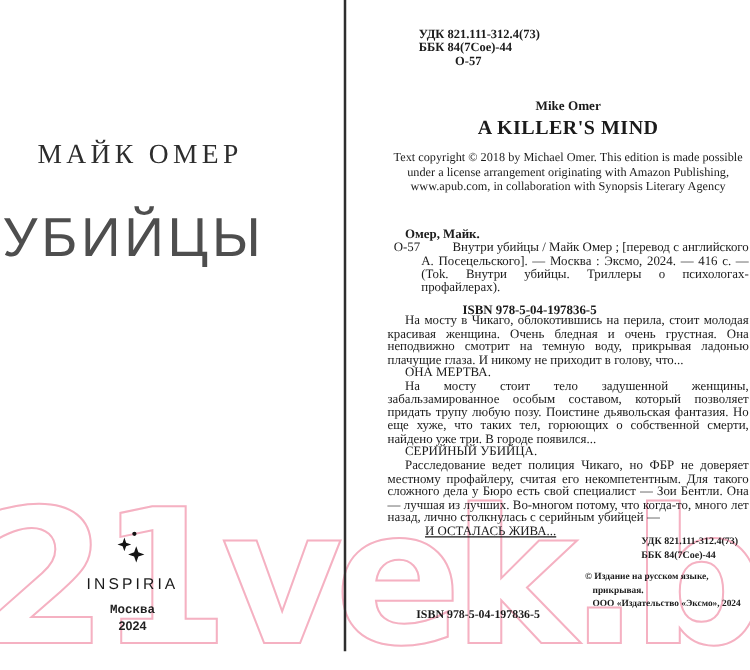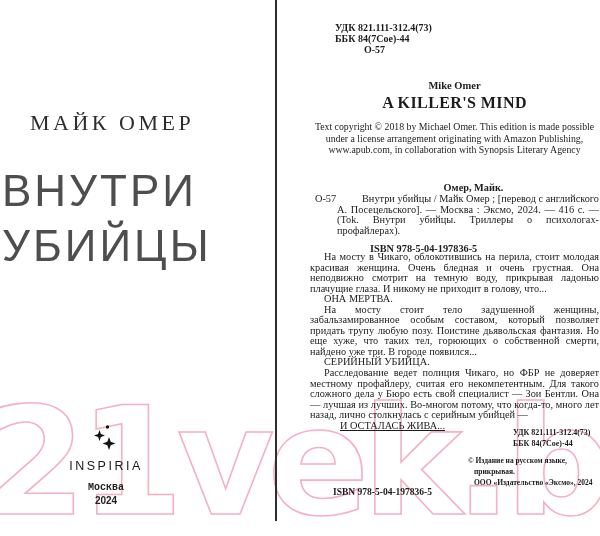--- a/index.html
+++ b/index.html
@@ -35,21 +35,21 @@
     white-space:nowrap;
   }
   .top-codes .code{padding-left:29px;}
   .orig-block{
     position:absolute;left:310px;top:80px;width:289px;text-align:center;
   }
   .orig-block .o-author{font-size:10.5px;font-weight:bold;}
   .orig-block .o-title{font-size:16px;font-weight:bold;letter-spacing:.4px;margin-top:3px;}
   .orig-block .o-license{font-size:9.8px;line-height:11.6px;margin-top:9px;padding:0 4px;}
   .bib-block{position:absolute;left:310px;top:183px;width:289px;font-size:10.3px;line-height:10.8px;}
-  .bib-block .bib-heading{font-weight:bold;margin-left:38px;text-align:center;}
+  .bib-block .bib-heading{font-weight:bold;margin-left:14px;}
   .bib-entry{position:relative;}
   .bib-entry .bib-code{position:absolute;left:5px;top:0;}
   .bib-entry .bib-text{margin-left:27px;text-indent:25px;text-align:justify;}
   .bib-entry .bib-isbn{margin-left:60px;margin-top:7px;font-weight:bold;}
   .annotation{
     position:absolute;left:310px;top:252px;width:289px;
     font-size:10.3px;line-height:10.55px;text-align:justify;
   }
   .annotation p{margin:0;text-indent:14px;}
   .annotation p.last-line{text-indent:30px;text-align:left;text-decoration:underline;}
@@ -75,21 +75,20 @@
   <svg class="watermark" width="600" height="143" viewBox="0 0 600 143" style="overflow:visible">
     <text x="-18" y="121" font-family="DejaVu Sans, sans-serif" font-weight="bold" font-size="150" letter-spacing="-7" fill="none" stroke-width="1.6" stroke="#f5b1c2">21vek.by</text>
   </svg>
 
   <div class="divider"></div>
 
   <div>
     <div class="left-author">МАЙК ОМЕР</div>
 
     <div class="left-title">
-      <div>ВНУТРИ</div>
       <div>УБИЙЦЫ</div>
     </div>
 
     <div class="imprint">
       <svg width="32" height="28" viewBox="0 0 32 28">
         <g fill="#141414">
           <circle cx="17.5" cy="3" r="1.7"></circle>
           <path d="M9.5 6 L10.9 10.1 L15 11.5 L10.9 12.9 L9.5 17 L8.1 12.9 L4 11.5 L8.1 10.1 Z"></path>
           <path d="M19 13 L20.7 17.8 L25.5 19.5 L20.7 21.2 L19 26 L17.3 21.2 L12.5 19.5 L17.3 17.8 Z"></path>
         </g>

